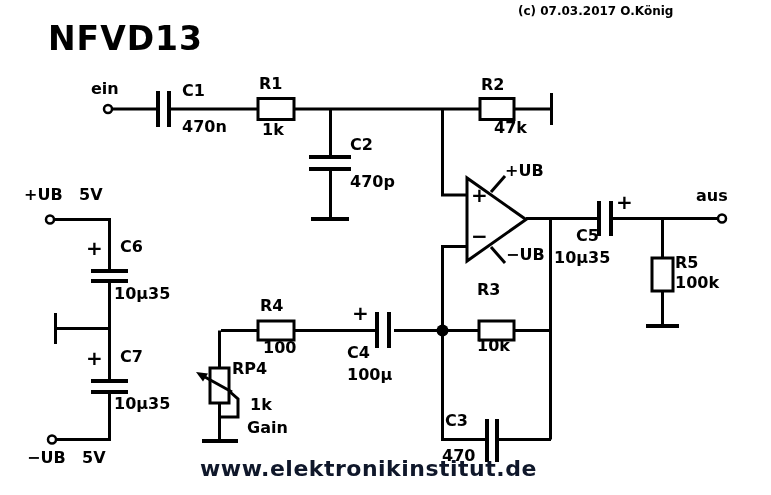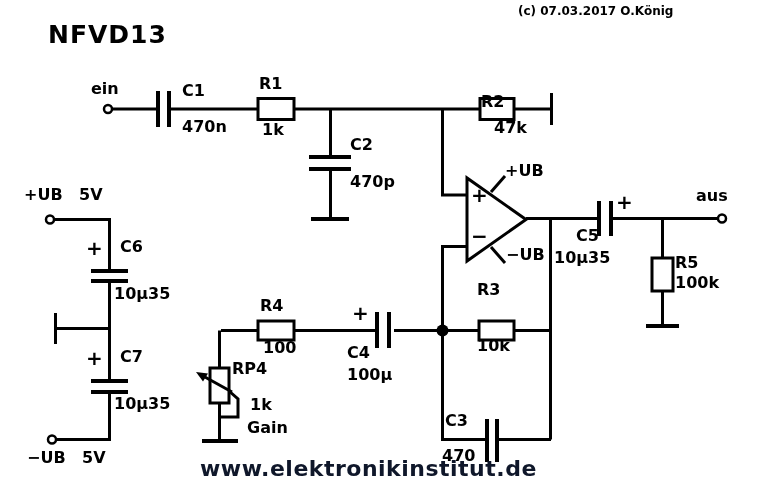--- a/index.html
+++ b/index.html
@@ -6,21 +6,21 @@
   #canvas{
     position:relative;width:771px;height:495px;background:#ffffff;
     font-family:"DejaVu Sans","Liberation Sans",sans-serif;overflow:hidden;
   }
   #schem{position:absolute;left:0;top:0;}
   .lbl{
     position:absolute;color:#000;font-weight:bold;font-size:16px;
     line-height:1.05;white-space:nowrap;
   }
   .big{font-size:20px;}
-  .title{font-size:25px;letter-spacing:1px;}
+  .title{font-size:33px;letter-spacing:1px;}
   .copyright{font-size:12px;}
   .watermark{
     color:#0f172a;font-size:22px;font-weight:bold;letter-spacing:0.5px;
   }
 </style>
 </head>
 <body>
 
 <div id="canvas">
 
@@ -86,21 +86,21 @@
 
   <div class="lbl" style="left:91px;top:81px">ein</div>
   <div class="lbl" style="left:696px;top:188px">aus</div>
 
   <div class="lbl" style="left:182px;top:83px">C1</div>
   <div class="lbl" style="left:182px;top:119px">470n</div>
 
   <div class="lbl" style="left:259px;top:76px">R1</div>
   <div class="lbl" style="left:262px;top:122px">1k</div>
 
-  <div class="lbl" style="left:481px;top:94px">R2</div>
+  <div class="lbl" style="left:481px;top:77px">R2</div>
   <div class="lbl" style="left:494px;top:120px">47k</div>
 
   <div class="lbl" style="left:350px;top:137px">C2</div>
   <div class="lbl" style="left:350px;top:174px">470p</div>
 
   <div class="lbl big" style="left:471px;top:185px">+</div>
   <div class="lbl big" style="left:471px;top:226px">−</div>
   <div class="lbl" style="left:505px;top:163px">+UB</div>
   <div class="lbl" style="left:506px;top:247px">−UB</div>
 

